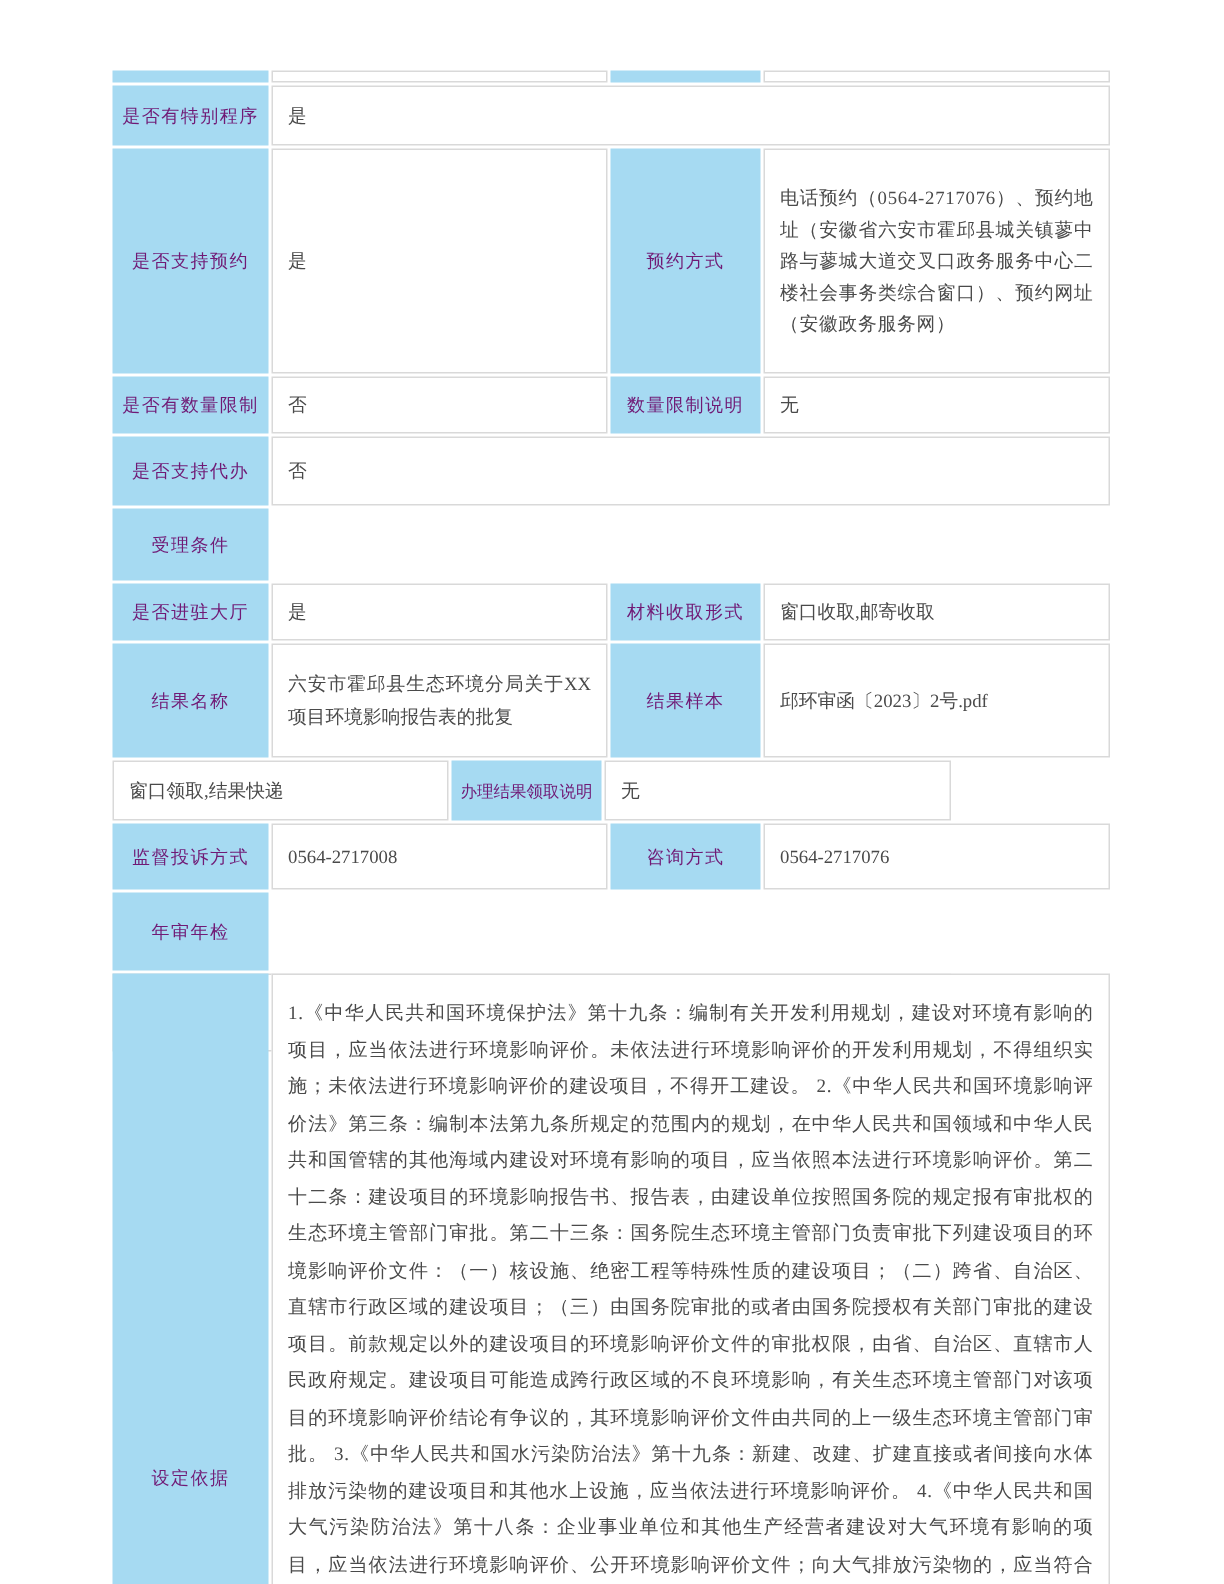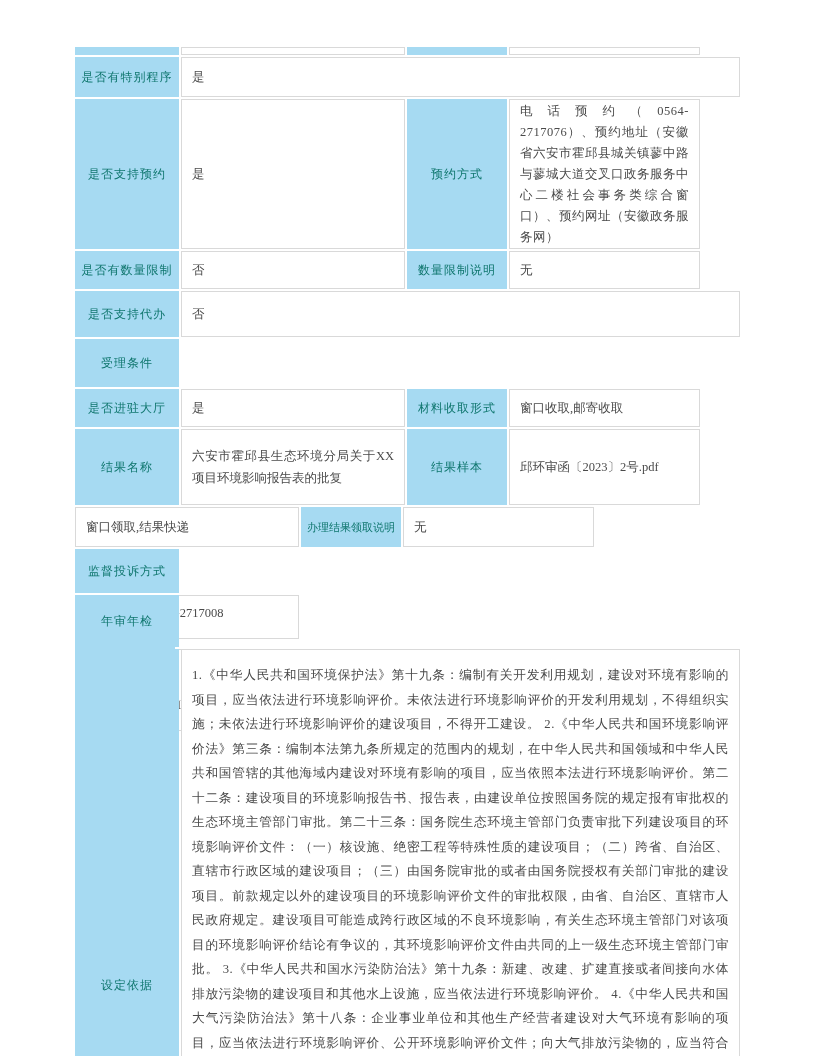--- a/index.html
+++ b/index.html
@@ -16,54 +16,54 @@
     position:absolute;
     left:75px;top:47px;
     width:665px;
   }
   .row{display:flex;gap:2px;margin-bottom:2px;}
   .lbl{
     background:#a6daf2;
     display:flex;align-items:center;justify-content:center;
     text-align:center;
     font-size:12px;
-    color:#0f766e;
+    color:#701a75;
     flex:0 0 auto;
     letter-spacing:1px;
     padding:0 4px;
     box-sizing:border-box;
   }
   .val{
     background:#ffffff;
     border:1px solid #d9d9d9;
     display:flex;align-items:center;
     font-size:12.5px;
     color:#4a4a4a;
     padding:6px 10px;
     box-sizing:border-box;
     flex:0 0 auto;
     line-height:22px;
   }
   .c1{width:104px;}
   .c2{width:224px;}
   .c3{width:100px;}
-  .c4{width:191px;}
+  .c4{width:231px;}
   .span{width:559px;}
   .justify{text-align:justify;}
   .val-top{align-items:flex-start;padding-top:13px;}
   .h-partial{height:8px;}
   .h-special{height:40px;}
   .h-booking{height:150px;}
   .h-quantity{height:38px;}
   .h-agent{height:46px;}
   .h-accept{height:48px;}
   .h-hall{height:38px;}
   .h-resultname{height:76px;}
   .h-resultget{height:40px;}
-  .h-supervise{height:44px;flex-direction:column;}
+  .h-supervise{height:44px;}
   .h-annual{height:52px;flex-direction:column;}
   .h-basis{height:672px;}
   .basis-text{
     line-height:24.5px;
     font-size:12.7px;
     letter-spacing:0.5px;
   }
   .booking-text{line-height:21px;letter-spacing:0.5px;}
 </style>
 </head>

